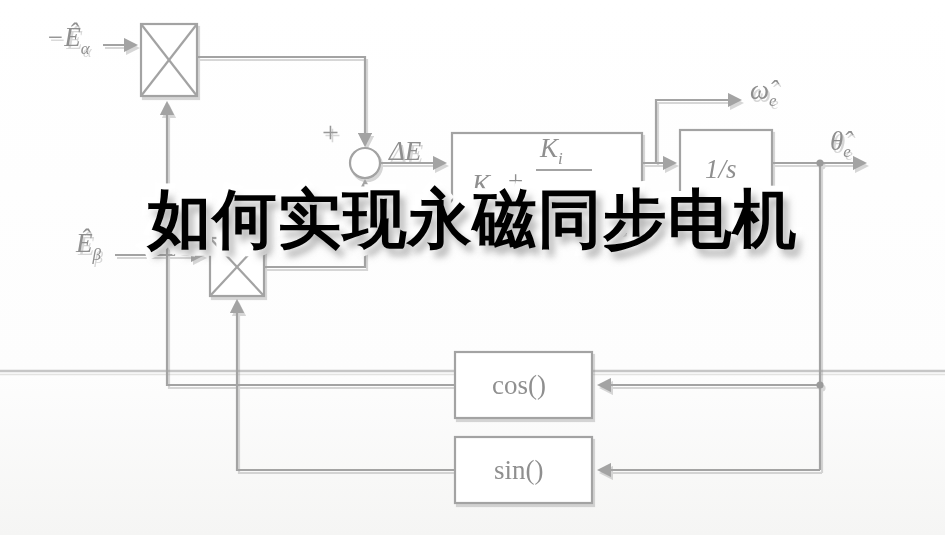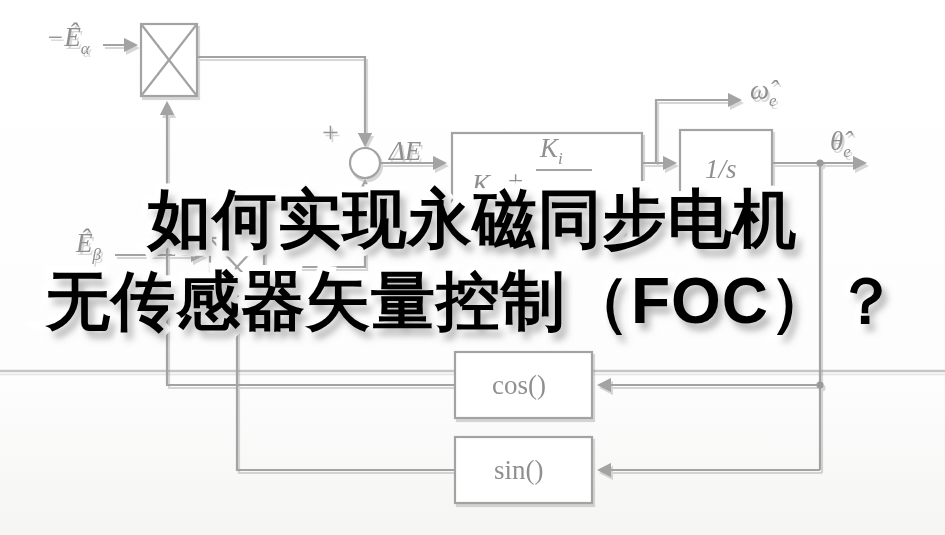--- a/index.html
+++ b/index.html
@@ -121,16 +121,15 @@
       <text class="mlabel" x="76" y="252"><tspan>Ê</tspan><tspan class="sub" dy="8">β</tspan></text>
       <text class="sign" x="322" y="142">+</text>
       <text class="mlabel" x="389" y="160">ΔE</text>
       <text class="mlabel" x="750" y="99"><tspan>ω̂</tspan><tspan class="sub" dy="7">e</tspan></text>
       <text class="mlabel" x="830" y="150"><tspan>θ̂</tspan><tspan class="sub" dy="7">e</tspan></text>
     </g>
   </svg>
 
   <div class="overlay">
     <div class="overlay-line">如何实现永磁同步电机</div>
-    <div class="overlay-line">无传感器矢量控制（FOC）？</div>
   </div>
 
 </div>
 
 </body></html>

